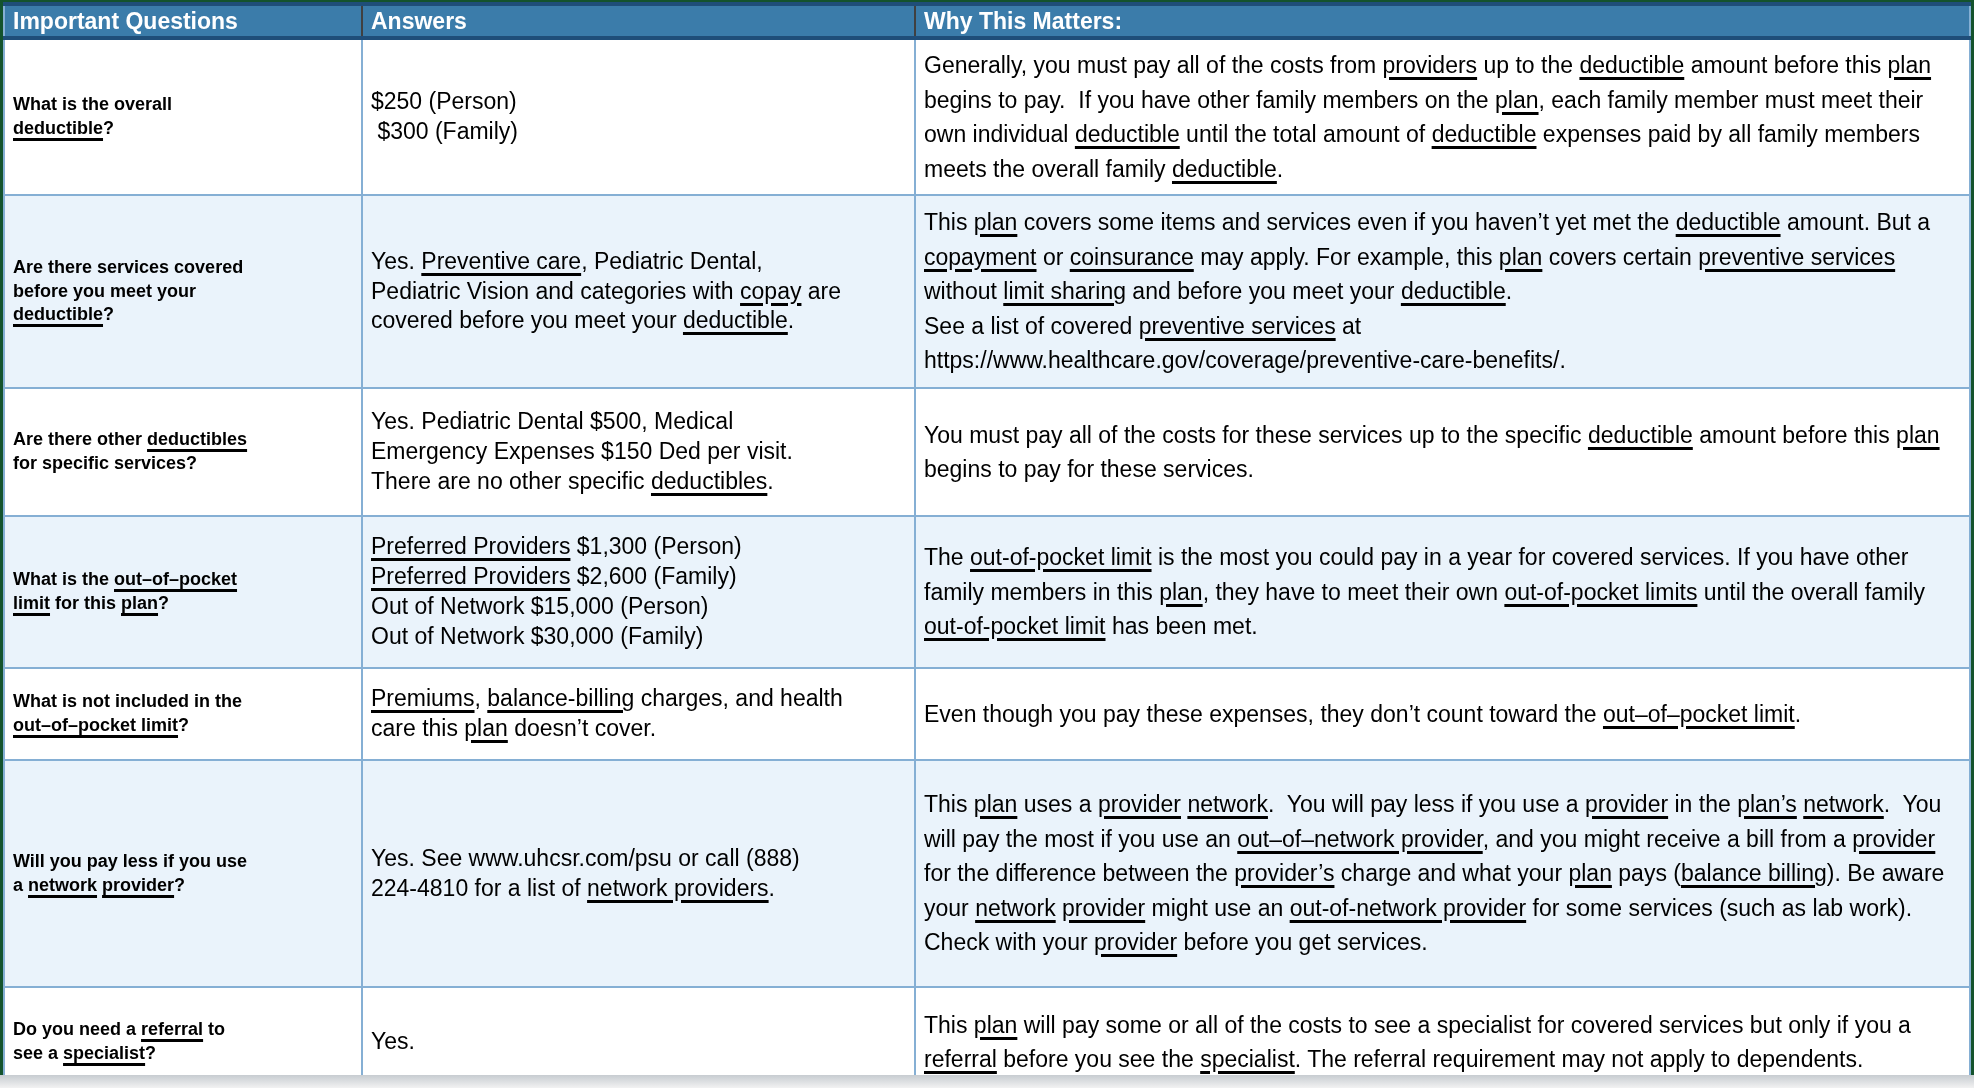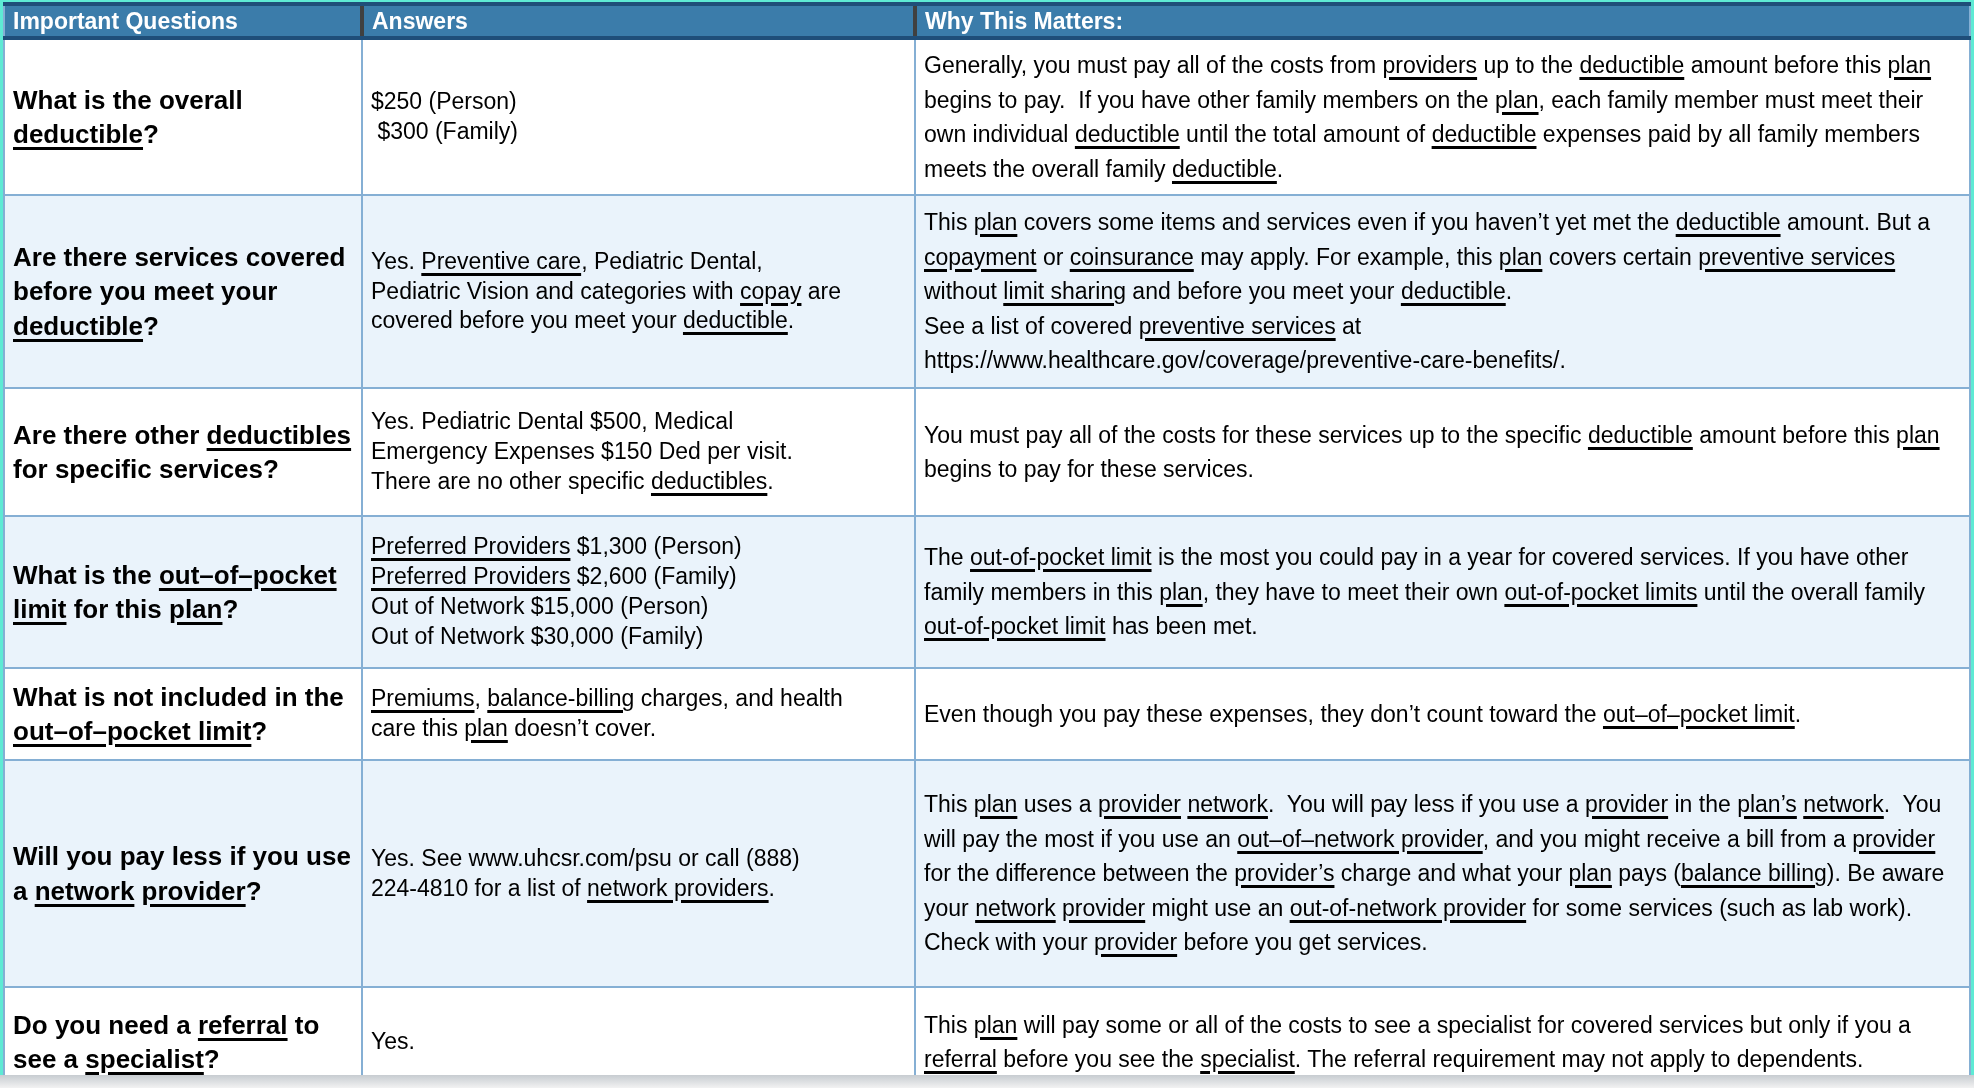--- a/index.html
+++ b/index.html
@@ -17,21 +17,21 @@
   body{
     font-family:"Liberation Sans","DejaVu Sans",sans-serif;
     color:var(--text);
     width:1974px;
   }
   .page{
     position:relative;
     width:1974px;
     height:1088px;
     overflow:hidden;
-    background:#5eead4;
+    background:#14532d;
   }
   table.sbc{
     border-collapse:collapse;
     table-layout:fixed;
     width:1968px;
     margin:2px 0 0 3px;
     border:2px solid var(--grid);
   }
   col.c1{width:358px;}
   col.c2{width:553px;}
@@ -40,42 +40,42 @@
   thead th{
     background:var(--header-bg);
     color:var(--header-text);
     font-size:23px;
     font-weight:bold;
     text-align:left;
     vertical-align:middle;
     padding:1px 8px;
     border-top:4px solid var(--navy);
     border-bottom:4px solid var(--navy);
-    border-left:4px solid #404040;
+    border-left:2px solid #404040;
     white-space:pre-wrap;
   }
   thead th:first-child{border-left:2px solid var(--grid);}
   tbody td{
     border:2px solid var(--grid);
     vertical-align:middle;
     padding:2px 8px;
     font-size:23px;
     white-space:pre-wrap;
     overflow:hidden;
   }
   tbody tr:nth-child(even){background:var(--alt-row);}
   tbody tr:nth-child(odd){background:#ffffff;}
   tbody tr:nth-child(1){height:157px;}
   tbody tr:nth-child(2){height:193px;}
   tbody tr:nth-child(3){height:128px;}
   tbody tr:nth-child(4){height:152px;}
   tbody tr:nth-child(5){height:92px;}
   tbody tr:nth-child(6){height:227px;}
   tbody tr:nth-child(7){height:110px;}
-  td.q{font-weight:bold;font-size:26px;line-height:1.32;}
+  td.q{font-weight:bold;font-size:18px;line-height:1.32;}
   td.a{line-height:1.3;}
   td.w{line-height:1.5;}
   u{
     text-decoration:underline;
     text-decoration-thickness:2.5px;
     text-underline-offset:4px;
   }
   .page-edge{
     position:absolute;
     left:0;right:0;bottom:0;

